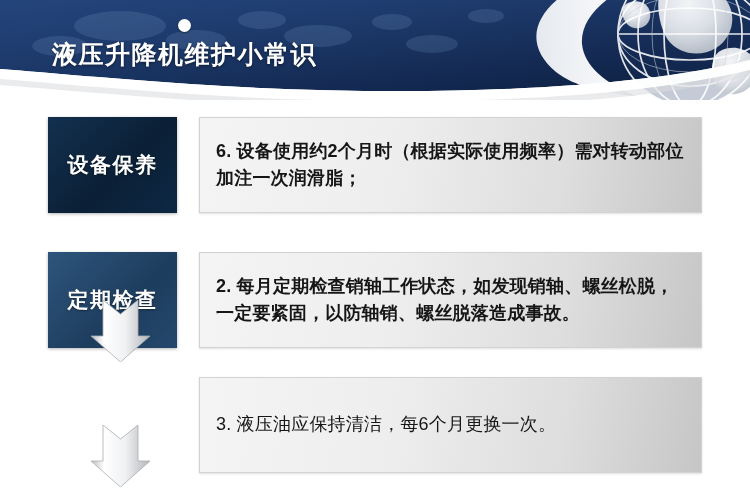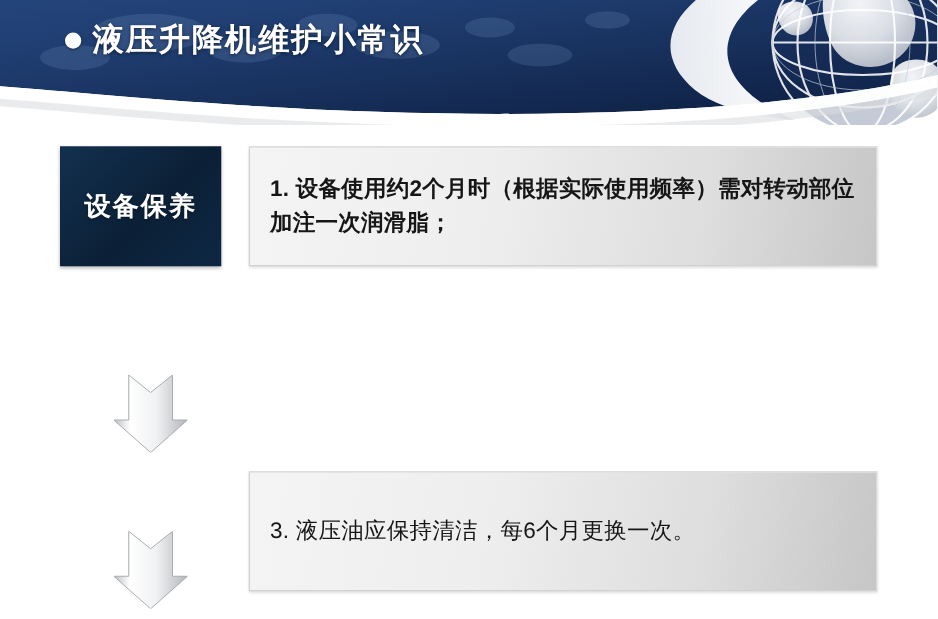--- a/index.html
+++ b/index.html
@@ -29,20 +29,21 @@
     width:750px; height:100px;
     display:block;
   }
   .banner-title {
     position:absolute;
     left:52px; top:19px;
     display:flex;
     align-items:center;
     gap:9px;
     z-index:8;
+    flex-direction:column;
   }
   .title-bullet {
     width:13px; height:13px;
     border-radius:50%;
     background:#ffffff;
     box-shadow:0 1px 2px rgba(0,0,0,.45);
     flex:none;
   }
   .title-text {
     color:#ffffff;
@@ -214,38 +215,46 @@
     </div>
   </div>
 
   <div class="content">
 
     <div class="row row-1">
       <div class="label-box lb-1">
         <span class="lbl">设备保养</span>
       </div>
       <div class="text-panel tp-1">
-        <span class="para">1. 设备使用约2个月时（根据实际使用频率）需对转动部位加注一次润滑脂；</span>
+        <span class="para">6. 设备使用约2个月时（根据实际使用频率）需对转动部位加注一次润滑脂；</span>
       </div>
     </div>
 
     <div class="arrow arrow-1">
       <svg viewBox="0 0 59 62">
         <defs>
           <linearGradient id="arrGrad" x1="0" y1="0" x2="1" y2="0">
             <stop offset="0%" stop-color="#b9bcc0"></stop>
             <stop offset="22%" stop-color="#ffffff"></stop>
             <stop offset="58%" stop-color="#f0f1f2"></stop>
             <stop offset="100%" stop-color="#b2b5ba"></stop>
           </linearGradient>
         </defs>
         <path d="M12,0 L29.5,14 L47,0 L47,36 L59,36 L29.5,62 L0,36 L12,36 Z" fill="url(#arrGrad)" stroke="#a9acb1" stroke-width="0.8"></path>
       </svg>
     </div>
 
+    <div class="row row-2">
+      <div class="label-box lb-2">
+        <span class="lbl">定期检查</span>
+      </div>
+      <div class="text-panel tp-2">
+        <span class="para">2. 每月定期检查销轴工作状态，如发现销轴、螺丝松脱，一定要紧固，以防轴销、螺丝脱落造成事故。</span>
+      </div>
+    </div>
 
     <div class="arrow arrow-2">
       <svg viewBox="0 0 59 62">
         <path d="M12,0 L29.5,14 L47,0 L47,36 L59,36 L29.5,62 L0,36 L12,36 Z" fill="url(#arrGrad)" stroke="#a9acb1" stroke-width="0.8"></path>
       </svg>
     </div>
 
     <div class="row row-3">
       <div class="text-panel tp-3">
         <span class="para">3. 液压油应保持清洁，每6个月更换一次。</span>

